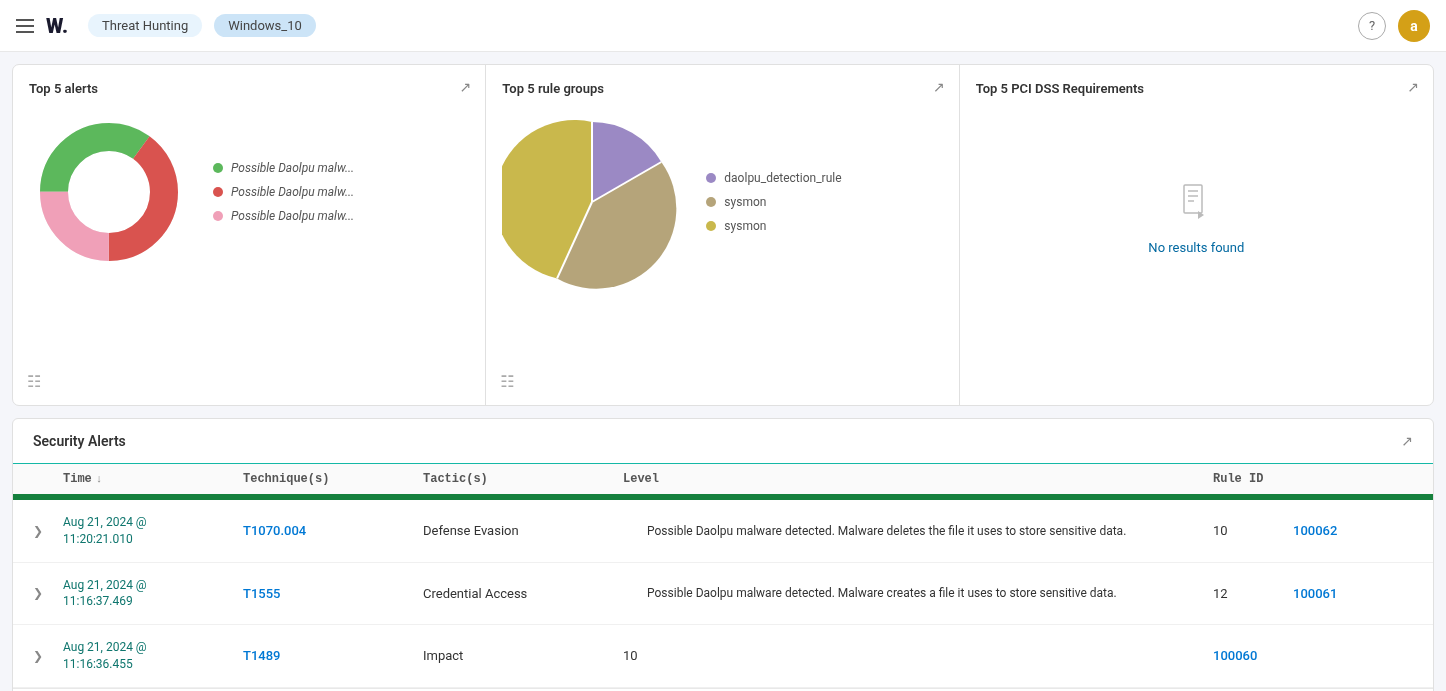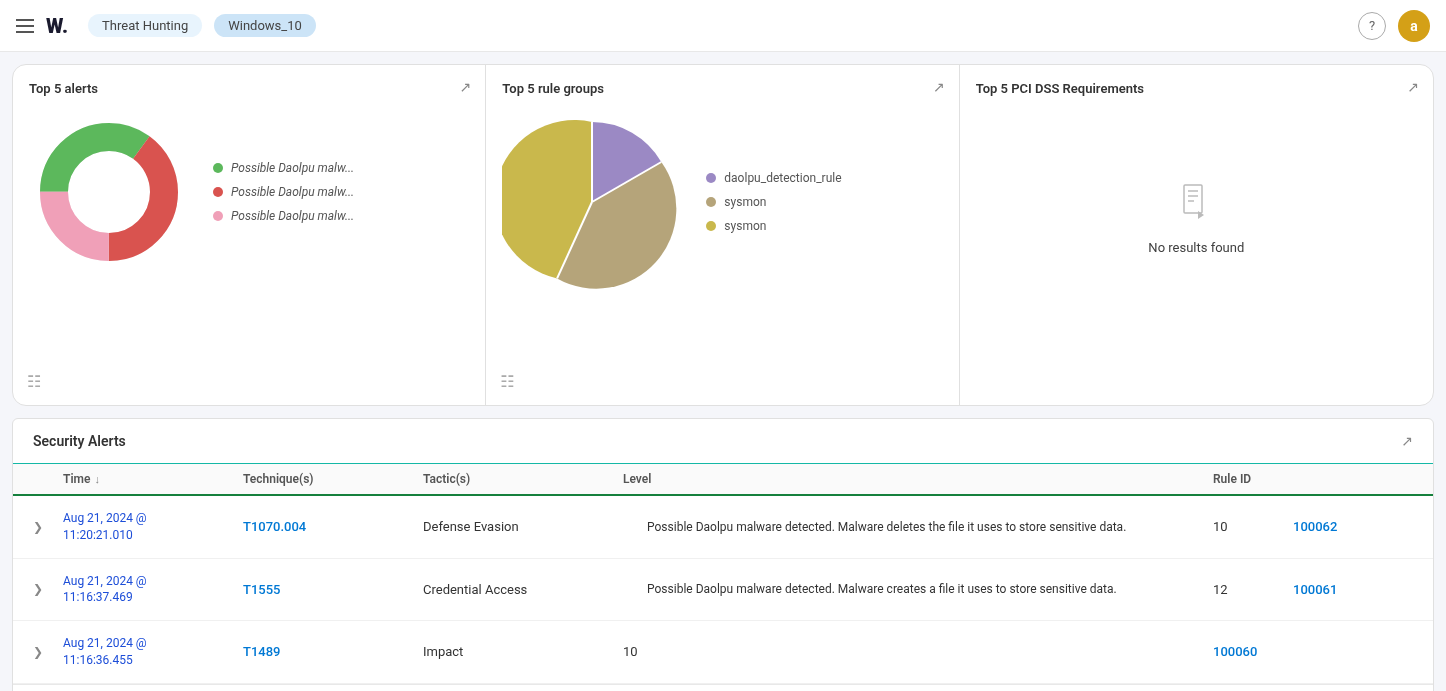--- a/index.html
+++ b/index.html
@@ -27,21 +27,21 @@
     .header-help {
       width: 28px; height: 28px; border-radius: 50%; border: 1.5px solid #aaa;
       display: flex; align-items: center; justify-content: center;
       color: #666; font-size: 13px; cursor: pointer;
     }
 
     
     .charts-row {
       display: grid; grid-template-columns: 1fr 1fr 1fr;
       gap: 0; margin: 12px; background: #fff;
-      border: 1px solid #e0e0e0; border-radius: 14px; overflow: hidden;
+      border: 1px solid #e0e0e0; border-radius: 7px; overflow: hidden;
     }
     .chart-panel {
       padding: 16px; border-right: 1px solid #e0e0e0; position: relative;
       min-height: 340px;
     }
     .chart-panel:last-child { border-right: none; }
     .chart-title { font-size: 13px; font-weight: 600; color: #333; margin-bottom: 12px; }
     .expand-icon {
       position: absolute; top: 14px; right: 14px; cursor: pointer; color: #888; font-size: 14px;
     }
@@ -58,53 +58,54 @@
     .legend-item { display: flex; align-items: center; gap: 8px; font-size: 12px; color: #555; }
     .legend-dot { width: 10px; height: 10px; border-radius: 50%; flex-shrink: 0; }
 
     
     .pie-container { display: flex; align-items: center; gap: 24px; margin-top: 16px; }
     .pie-svg { width: 180px; height: 180px; flex-shrink: 0; }
 
     
     .no-results {
       display: flex; flex-direction: column; align-items: center; justify-content: center;
-      height: 220px; color: #404040; gap: 10px;
+      height: 220px; color: #0369a1; gap: 10px;
     }
     .no-results-icon { font-size: 36px; }
 
     
     .alerts-section {
       margin: 12px; background: #fff; border: 1px solid #e0e0e0; border-radius: 6px; overflow: hidden;
     }
     .alerts-header {
       display: flex; align-items: center; justify-content: space-between;
       padding: 14px 20px; border-bottom: 1px solid #14b8a6;
     }
     .alerts-title { font-size: 14px; font-weight: 600; color: #333; }
     .alerts-expand { color: #888; font-size: 14px; cursor: pointer; }
 
     .table-container { width: 100%; }
     .table-header {
       display: grid;
       grid-template-columns: 30px 180px 180px 200px 1fr 80px 120px;
-      padding: 8px 20px; border-bottom: 2px solid #15803d;
+      padding: 8px 20px; border-bottom: 6px solid #15803d;
       background: #fafafa;
+      font-family: Liberation Mono, monospace;
     }
     .th { font-size: 12px; font-weight: 600; color: #555; display: flex; align-items: center; gap: 4px; }
     .sort-icon { color: #888; font-size: 11px; }
 
     .table-row-container { border-bottom: 1px solid #f0f0f0; }
     .table-row {
       display: grid;
       grid-template-columns: 30px 180px 180px 200px 1fr 80px 120px;
       padding: 14px 20px; align-items: center; cursor: pointer;
     }
     .row-expand { color: #888; font-size: 12px; }
-    .row-time { font-size: 12px; color: #1d4ed8; line-height: 1.4; }
+    .row-time { font-size: 12px; color: #0f766e; line-height: 1.4; }
     .row-technique { color: #0078d4; font-weight: 500; cursor: pointer; }
     .row-tactic { color: #333; font-size: 13px; }
     .row-description { color: #333; font-size: 12px; line-height: 1.5; margin-left: 24px; }
     .row-level { color: #333; font-size: 13px; }
     .row-ruleid { color: #0078d4; font-weight: 500; cursor: pointer; }
 
     
     .pagination {
       display: flex; align-items: center; justify-content: space-between;
       padding: 12px 20px; border-top: 1px solid #e8e8e8; background: #fff;

